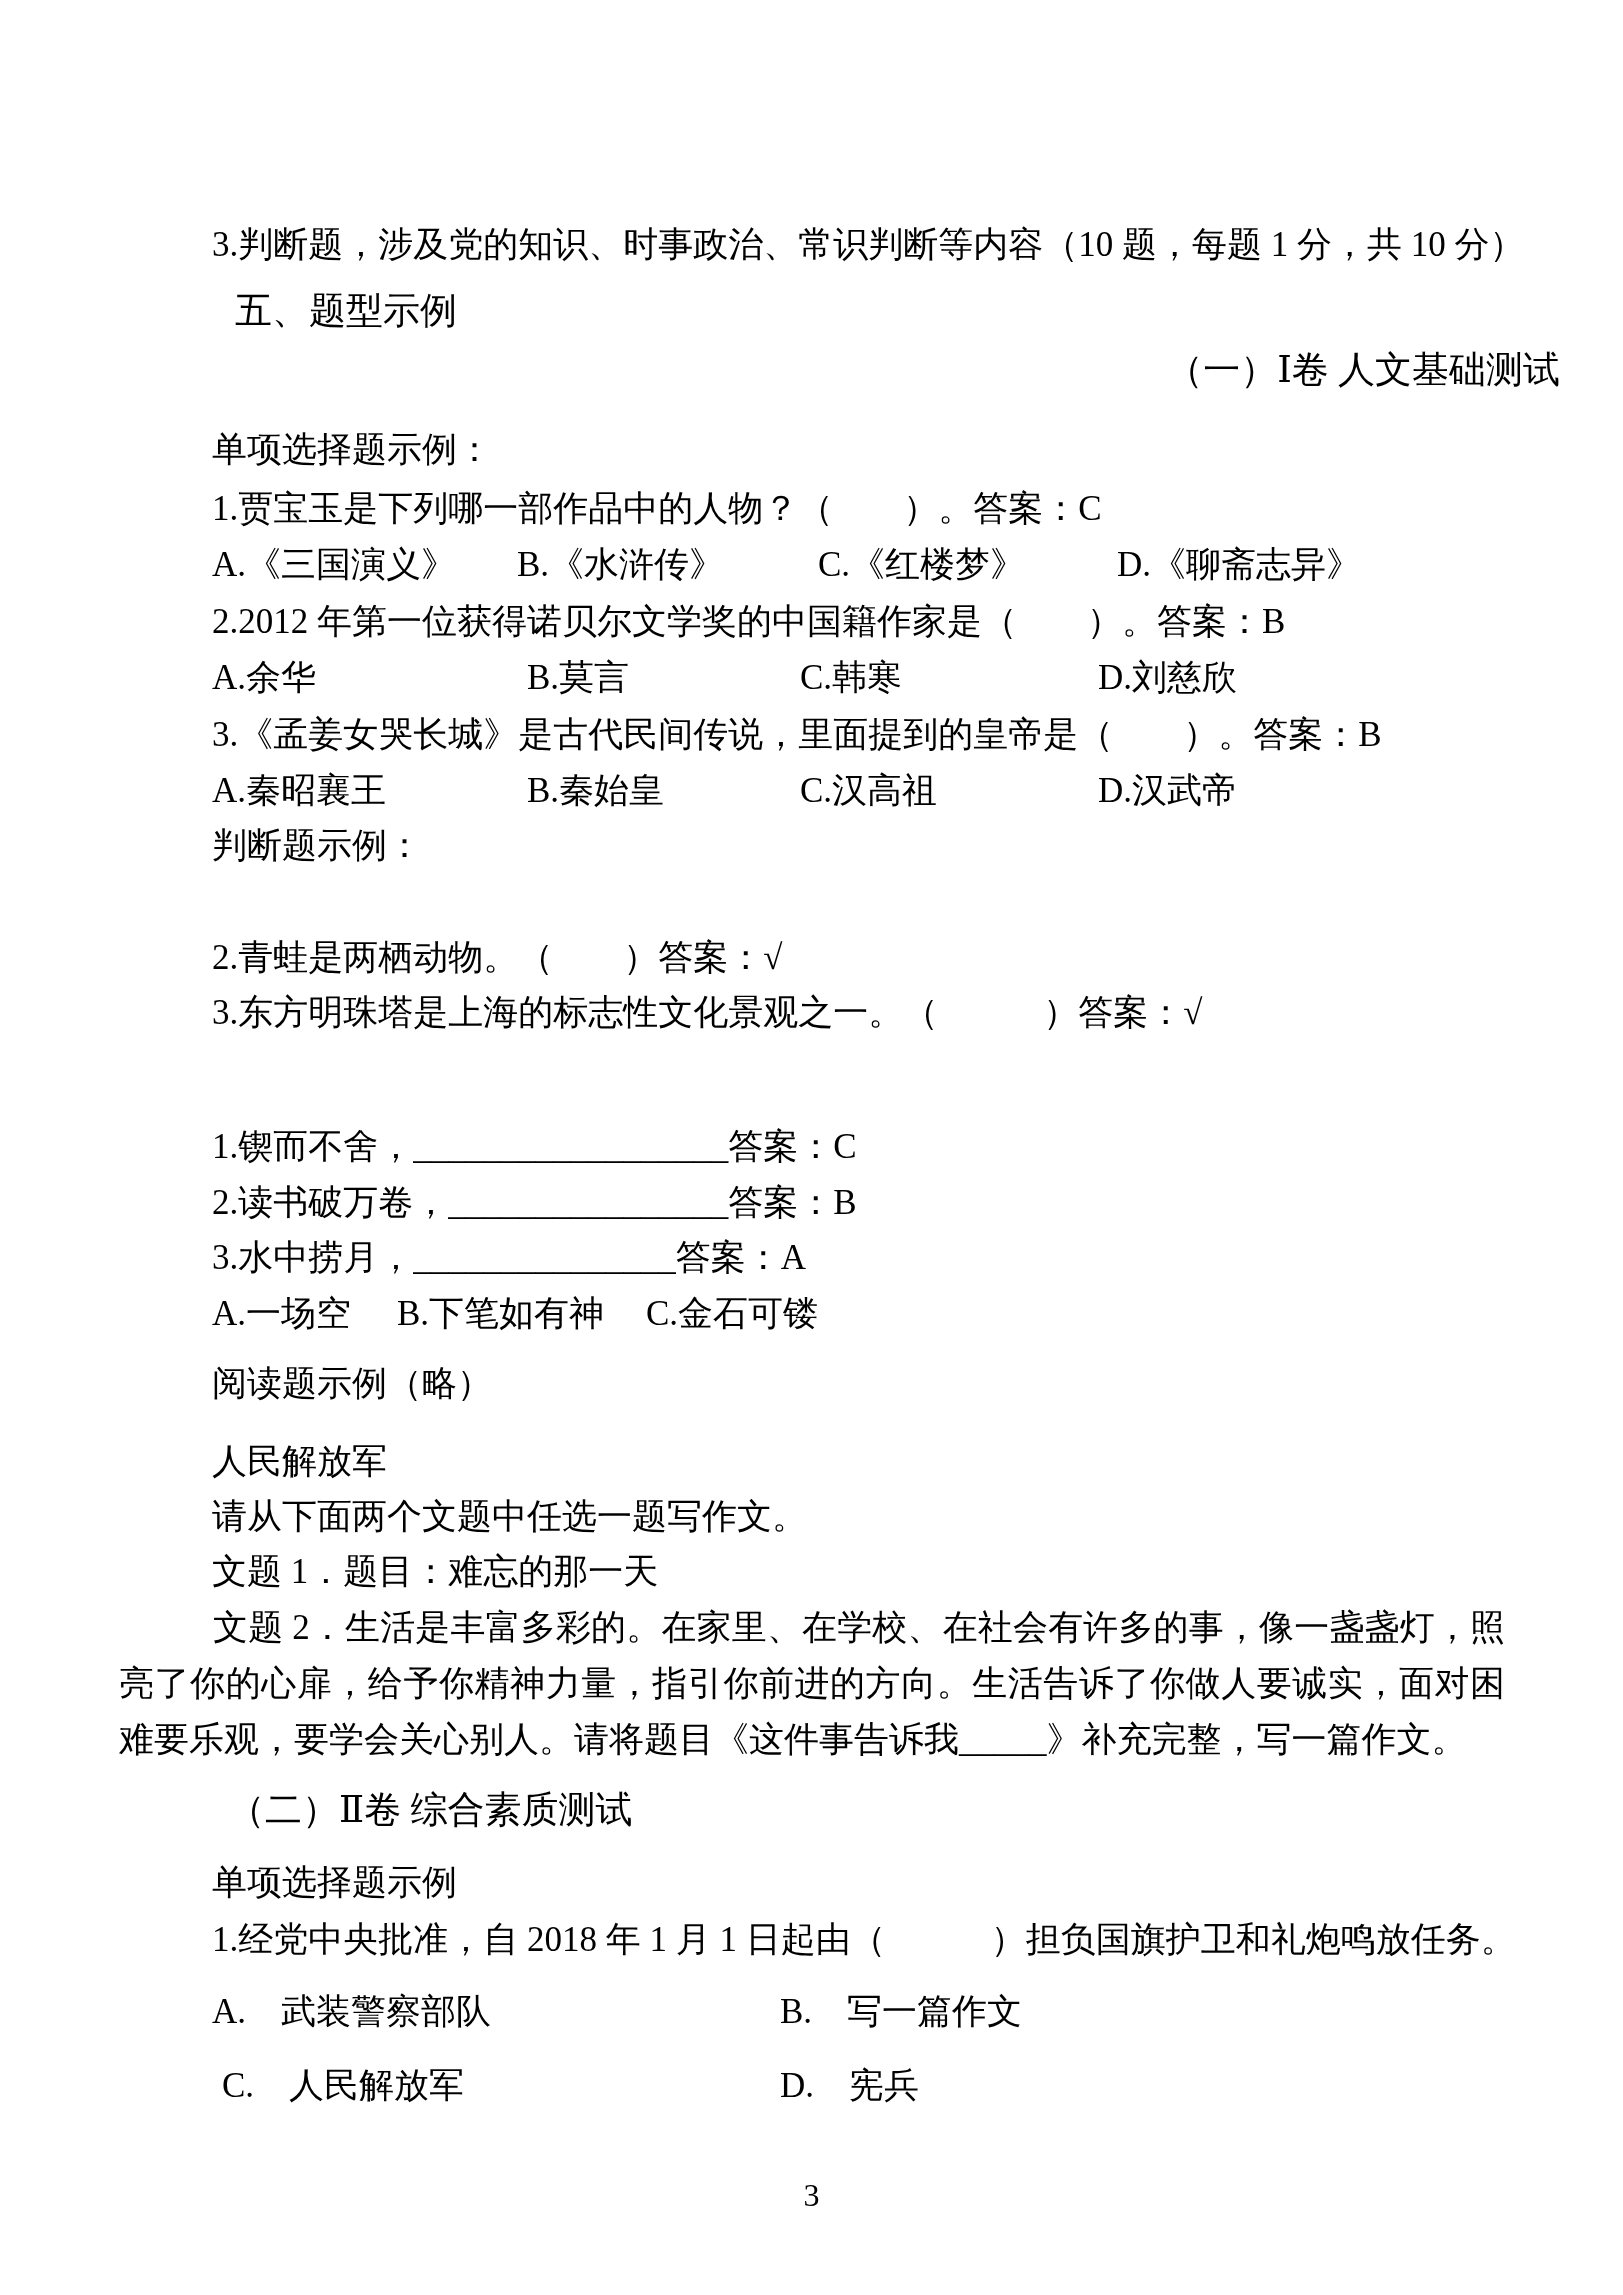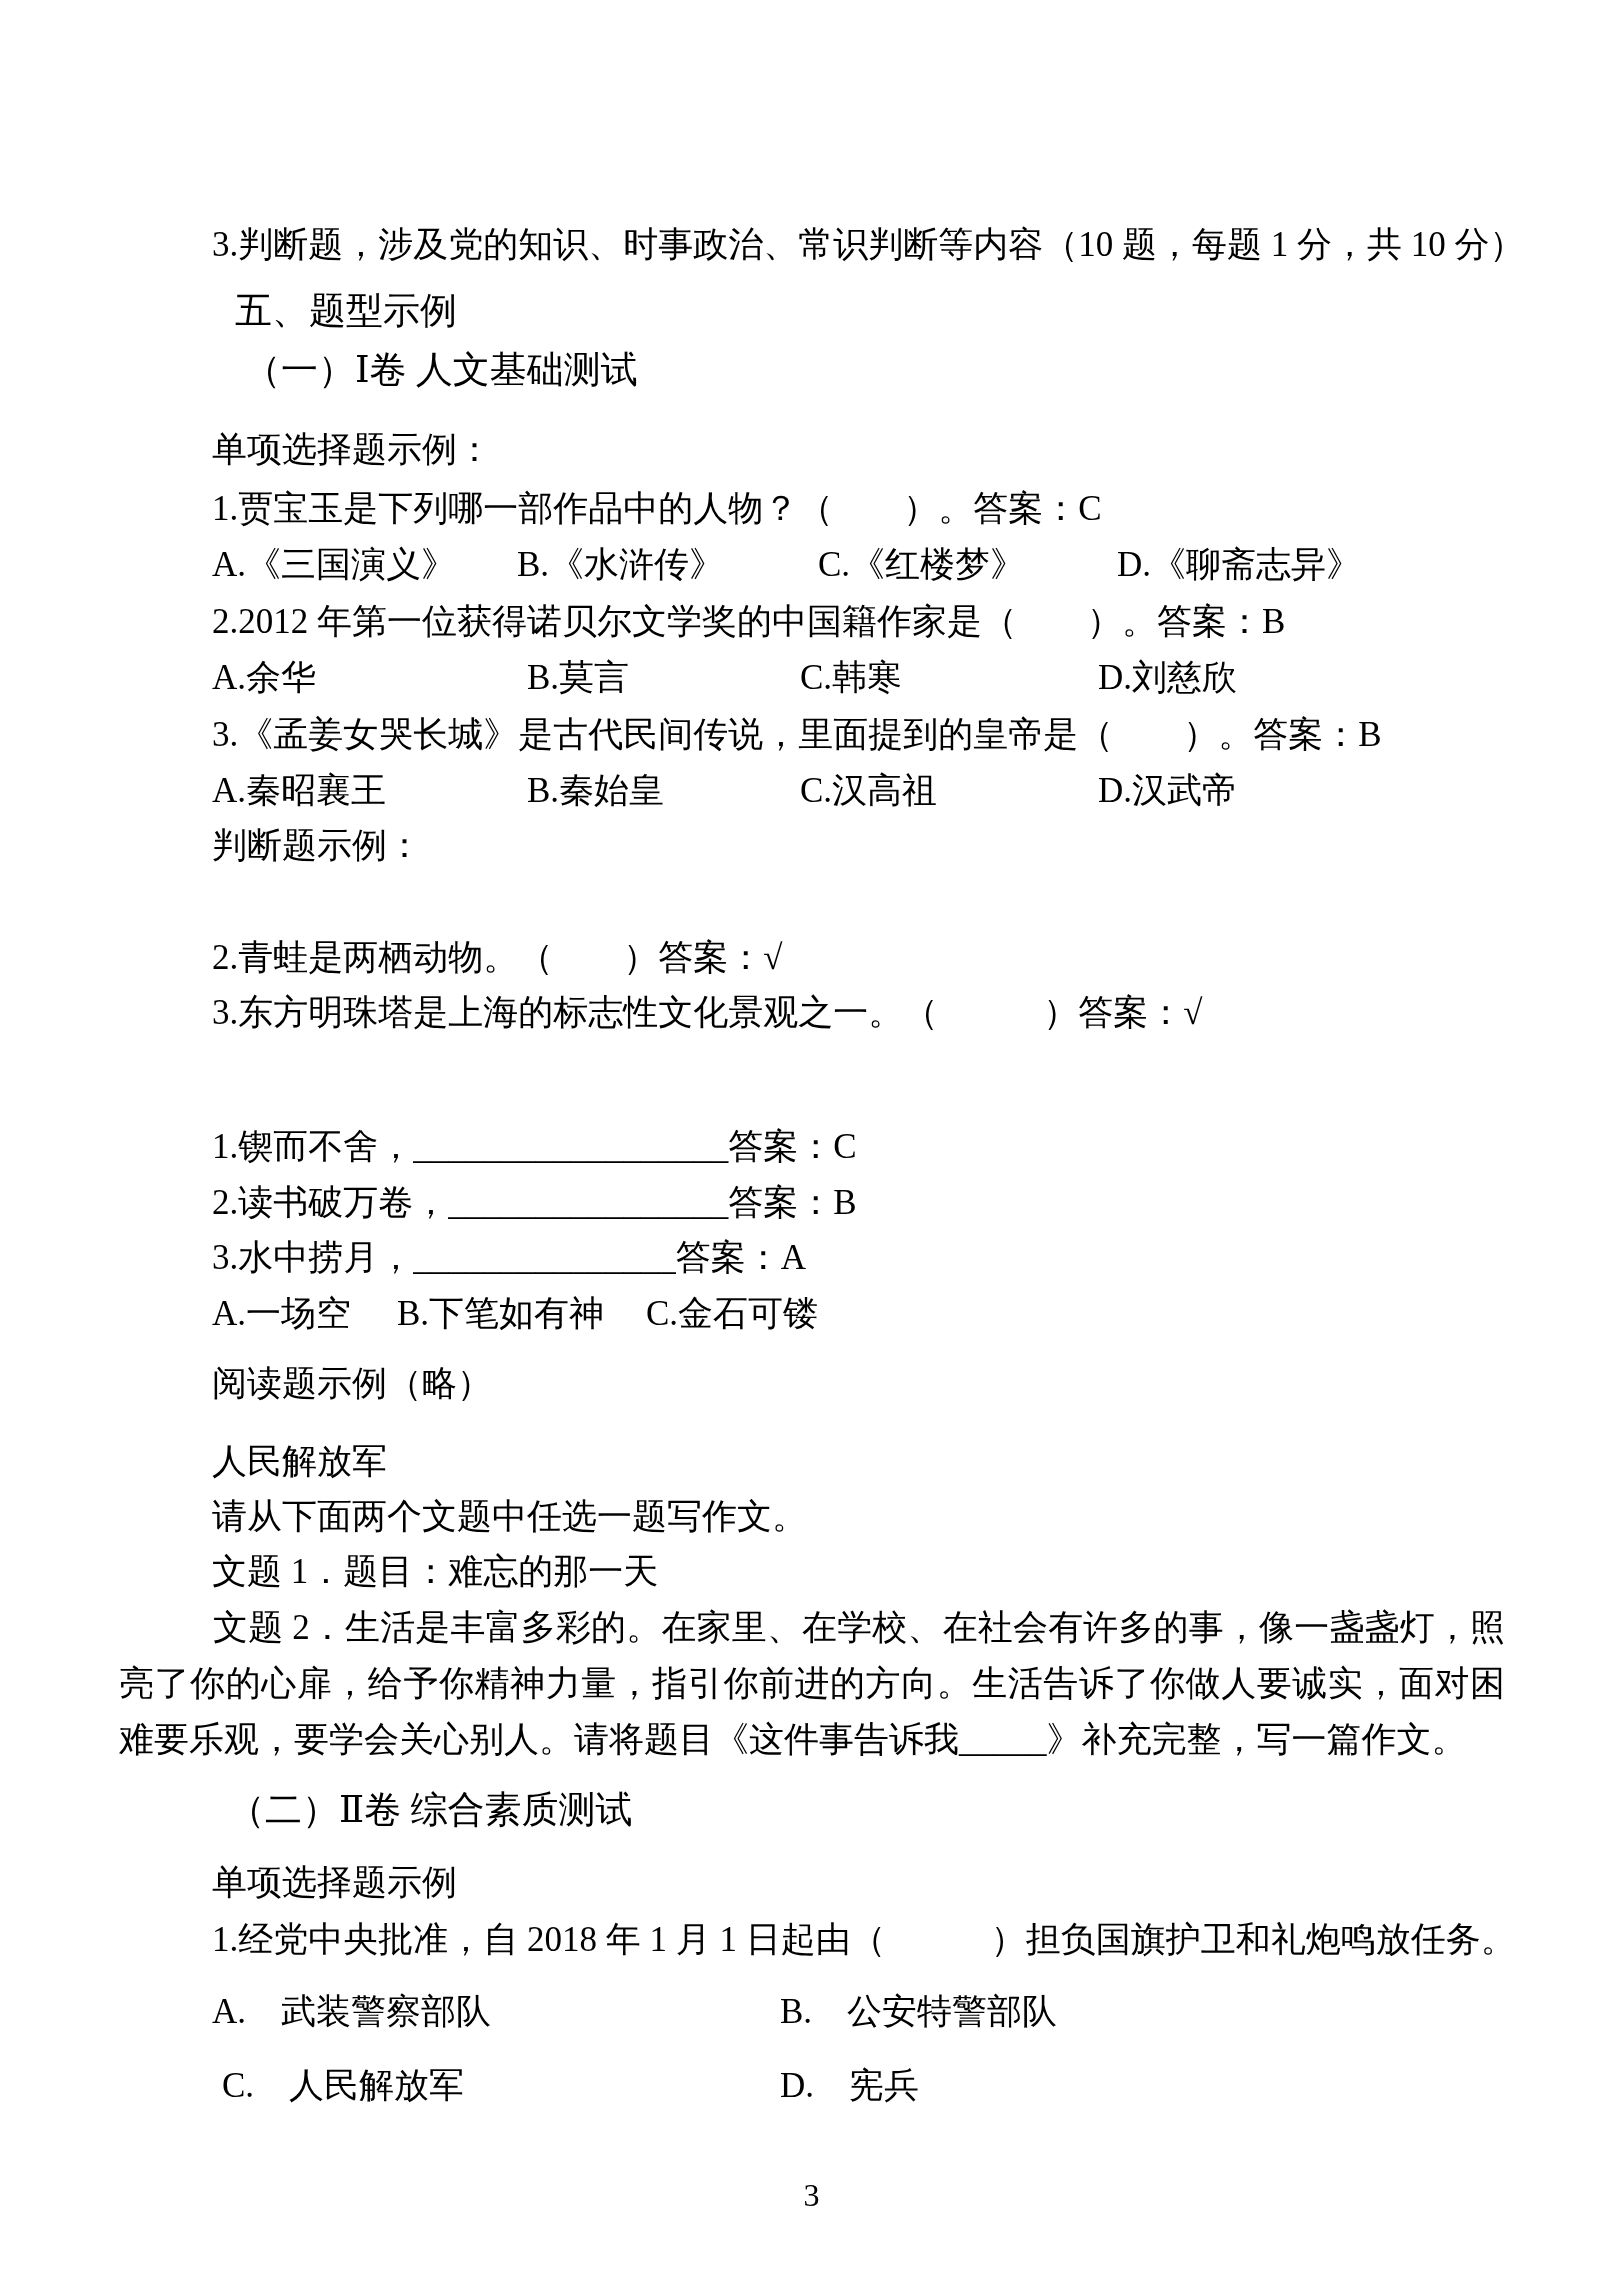--- a/index.html
+++ b/index.html
@@ -15,21 +15,21 @@
   }
   .line{
     position:absolute;
     left:212px;
     width:1316px;
     line-height:55px;
     white-space:nowrap;
   }
   .bold{font-weight:400;}
   .h1{left:235px;font-size:37px;}
-  .h2a{left:244px;font-size:37px;}
+  .h2a{left:244px;font-size:37px;text-align:right;}
   .h2b{left:228px;font-size:37px;}
   .para{
     left:119px;
     width:1386px;
     white-space:normal;
     text-align:justify;
     text-indent:94px;
     line-height:56px;
   }
   .opt{position:absolute;top:0;white-space:nowrap;}
@@ -99,21 +99,21 @@
   <div class="line" style="top:1489px">请从下面两个文题中任选一题写作文。</div>
   <div class="line bold" style="top:1544px">文题 1．题目：难忘的那一天</div>
   <div class="line para" style="top:1600px">文题 2．生活是丰富多彩的。在家里、在学校、在社会有许多的事，像一盏盏灯，照亮了你的心扉，给予你精神力量，指引你前进的方向。生活告诉了你做人要诚实，面对困难要乐观，要学会关心别人。请将题目《这件事告诉我_____》补充完整，写一篇作文。</div>
 
   <div class="line h2b bold" style="top:1782px">（二）Ⅱ卷 综合素质测试</div>
 
   <div class="line bold" style="top:1855px">单项选择题示例</div>
   <div class="line" style="top:1912px">1.经党中央批准，自 2018 年 1 月 1 日起由（　　　）担负国旗护卫和礼炮鸣放任务。</div>
   <div class="line" style="top:1984px">
     <span class="opt" style="left:0px">A.　武装警察部队</span>
-    <span class="opt" style="left:568px">B.　公安特警部队</span>
+    <span class="opt" style="left:568px">B.　写一篇作文</span>
   </div>
   <div class="line" style="top:2058px">
     <span class="opt" style="left:10px">C.　人民解放军</span>
     <span class="opt" style="left:568px">D.　宪兵</span>
   </div>
 
   <div class="pgnum">3</div>
 
 </div>
 

